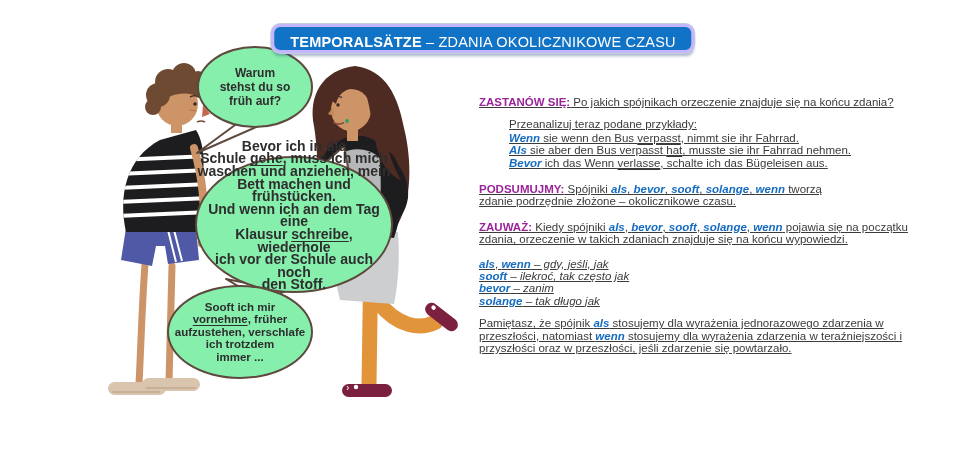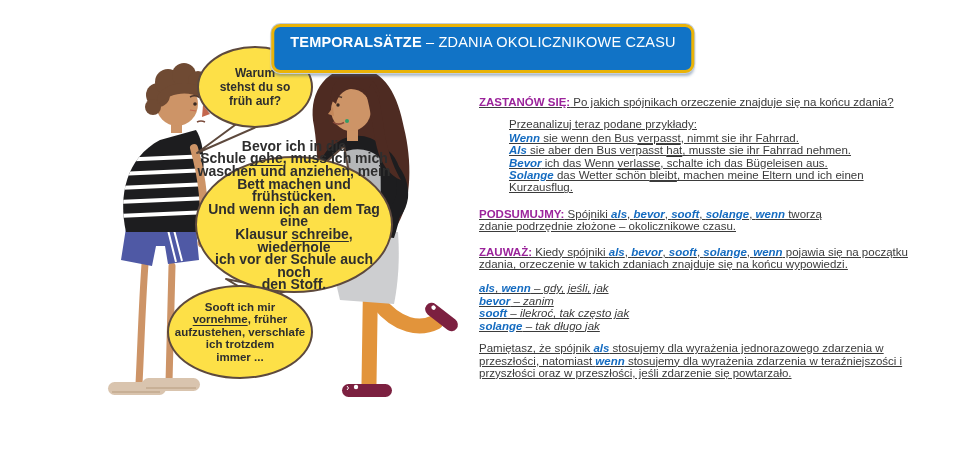--- a/index.html
+++ b/index.html
@@ -4,30 +4,30 @@
 <style>
   html,body{margin:0;padding:0;background:#fff;}
   .stage{
     position:relative;width:960px;height:450px;background:#ffffff;overflow:hidden;
     font-family:"Liberation Sans","DejaVu Sans",sans-serif;color:var(--text_dark,#3b3b3b);
   }
   
   .banner{
     position:absolute;left:483px;top:24px;transform:translateX(-50%);
     background:var(--banner_blue,#1173c6);color:#fff;
-    padding:7px 16px 20px 16px;border:3px solid #eab308;border-radius:9px;
+    padding:7px 16px 0 16px;border:3px solid #c4b5fd;border-radius:9px;
     box-shadow:0 0 0 1px #c3cedd,0 4px 3px -1px rgba(60,90,130,.45);
     font-size:14.5px;white-space:nowrap;letter-spacing:.2px;
   }
   .banner .strong{font-weight:bold;}
   
   .scene{position:absolute;left:0;top:0;width:960px;height:450px;}
   
   .bubble{
-    position:absolute;background:#fde047;border:2px solid var(--outline_brown,#5d493d);
+    position:absolute;background:#86efac;border:2px solid var(--outline_brown,#5d493d);
     border-radius:50%;display:flex;align-items:center;justify-content:center;
     text-align:center;color:#2e2e2e;box-sizing:border-box;
   }
   .bubble p{margin:0;}
   .b1{left:197px;top:46px;width:116px;height:82px;font-size:12px;line-height:14px;font-weight:bold;}
   .b2{left:195px;top:156px;width:198px;height:137px;font-size:14px;line-height:12.6px;font-weight:bold;align-items:flex-end;}
   .b3{left:167px;top:285px;width:146px;height:94px;font-size:11.5px;line-height:12.6px;font-weight:bold;}
   
   .rc{position:absolute;left:479px;top:96px;width:470px;text-decoration:underline;}
   .rc p{margin:0;font-size:11.5px;line-height:12.4px;}
@@ -180,26 +180,25 @@
     <span class="strong">TEMPORALSÄTZE</span><span> – ZDANIA OKOLICZNIKOWE CZASU</span>
   </div>
 
   <div class="rc">
     <p class="mb-think"><span class="s-pb">ZASTANÓW SIĘ:</span><span class="s-n"> Po jakich spójnikach orzeczenie znajduje się na końcu zdania?</span></p>
     <p class="indent mb-analyze"><span class="s-n">Przeanalizuj teraz podane przykłady:</span></p>
     <div class="indent examples">
       <p><span class="s-conn">Wenn</span><span class="s-n"> sie wenn den Bus </span><span class="s-u">verpasst</span><span class="s-n">, nimmt sie ihr Fahrrad.</span></p>
       <p><span class="s-conn">Als</span><span class="s-n"> sie aber den Bus verpasst </span><span class="s-u">hat</span><span class="s-n">, musste sie ihr Fahrrad nehmen.</span></p>
       <p><span class="s-conn">Bevor</span><span class="s-n"> ich das Wenn </span><span class="s-u">verlasse</span><span class="s-n">, schalte ich das Bügeleisen aus.</span></p>
-      <p><span class="s-conn">Solange</span><span class="s-n"> das Wetter schön </span><span class="s-u">bleibt</span><span class="s-n">, machen meine Eltern und ich einen</span><br><span class="s-n">Kurzausflug.</span></p>
     </div>
     <p class="mb-summary"><span class="s-pb">PODSUMUJMY:</span><span class="s-n"> Spójniki </span><span class="s-conn">als</span><span class="s-n">, </span><span class="s-conn">bevor</span><span class="s-n">, </span><span class="s-conn">sooft</span><span class="s-n">, </span><span class="s-conn">solange</span><span class="s-n">, </span><span class="s-conn">wenn</span><span class="s-n"> tworzą</span><br><span class="s-n">zdanie podrzędnie złożone – okolicznikowe czasu.</span></p>
     <p class="mb-notice"><span class="s-pb">ZAUWAŻ:</span><span class="s-n"> Kiedy spójniki </span><span class="s-conn">als</span><span class="s-n">, </span><span class="s-conn">bevor</span><span class="s-n">, </span><span class="s-conn">sooft</span><span class="s-n">, </span><span class="s-conn">solange</span><span class="s-n">, </span><span class="s-conn">wenn</span><span class="s-n"> pojawia się na początku</span><br><span class="s-n">zdania, orzeczenie w takich zdaniach znajduje się na końcu wypowiedzi.</span></p>
     <div class="glossary">
       <p><span class="s-conn">als</span><span class="s-n">, </span><span class="s-conn">wenn</span><span class="s-i"> – gdy, jeśli, jak</span></p>
+      <p><span class="s-conn">sooft</span><span class="s-i"> – ilekroć, tak często jak</span></p>
       <p><span class="s-conn">bevor</span><span class="s-i"> – zanim</span></p>
-      <p><span class="s-conn">sooft</span><span class="s-i"> – ilekroć, tak często jak</span></p>
       <p><span class="s-conn">solange</span><span class="s-i"> – tak długo jak</span></p>
     </div>
     <p><span class="s-n">Pamiętasz, że spójnik </span><span class="s-conn">als</span><span class="s-n"> stosujemy dla wyrażenia jednorazowego zdarzenia w</span><br><span class="s-n">przeszłości, natomiast </span><span class="s-conn">wenn</span><span class="s-n"> stosujemy dla wyrażenia zdarzenia w teraźniejszości i</span><br><span class="s-n">przyszłości oraz w przeszłości, jeśli zdarzenie się powtarzało.</span></p>
   </div>
 
 </div>
 
 </body></html>

